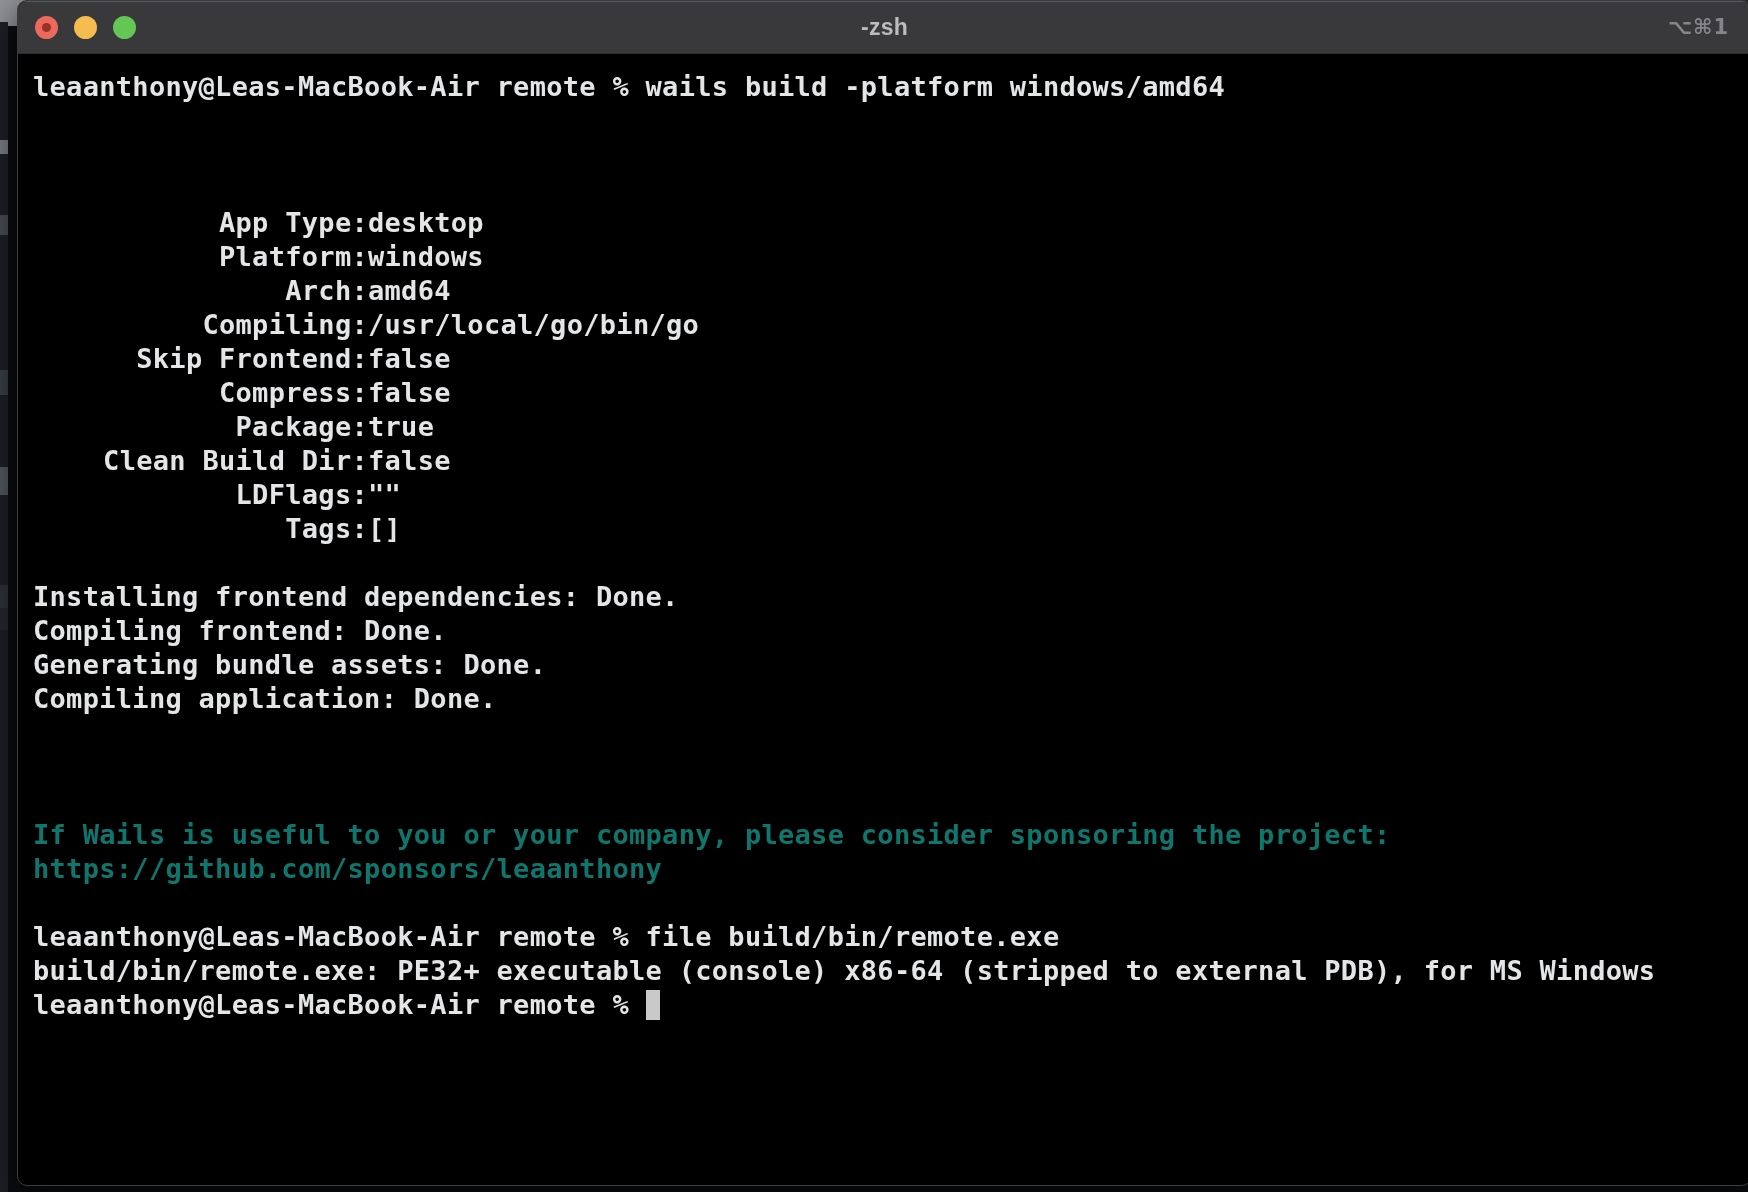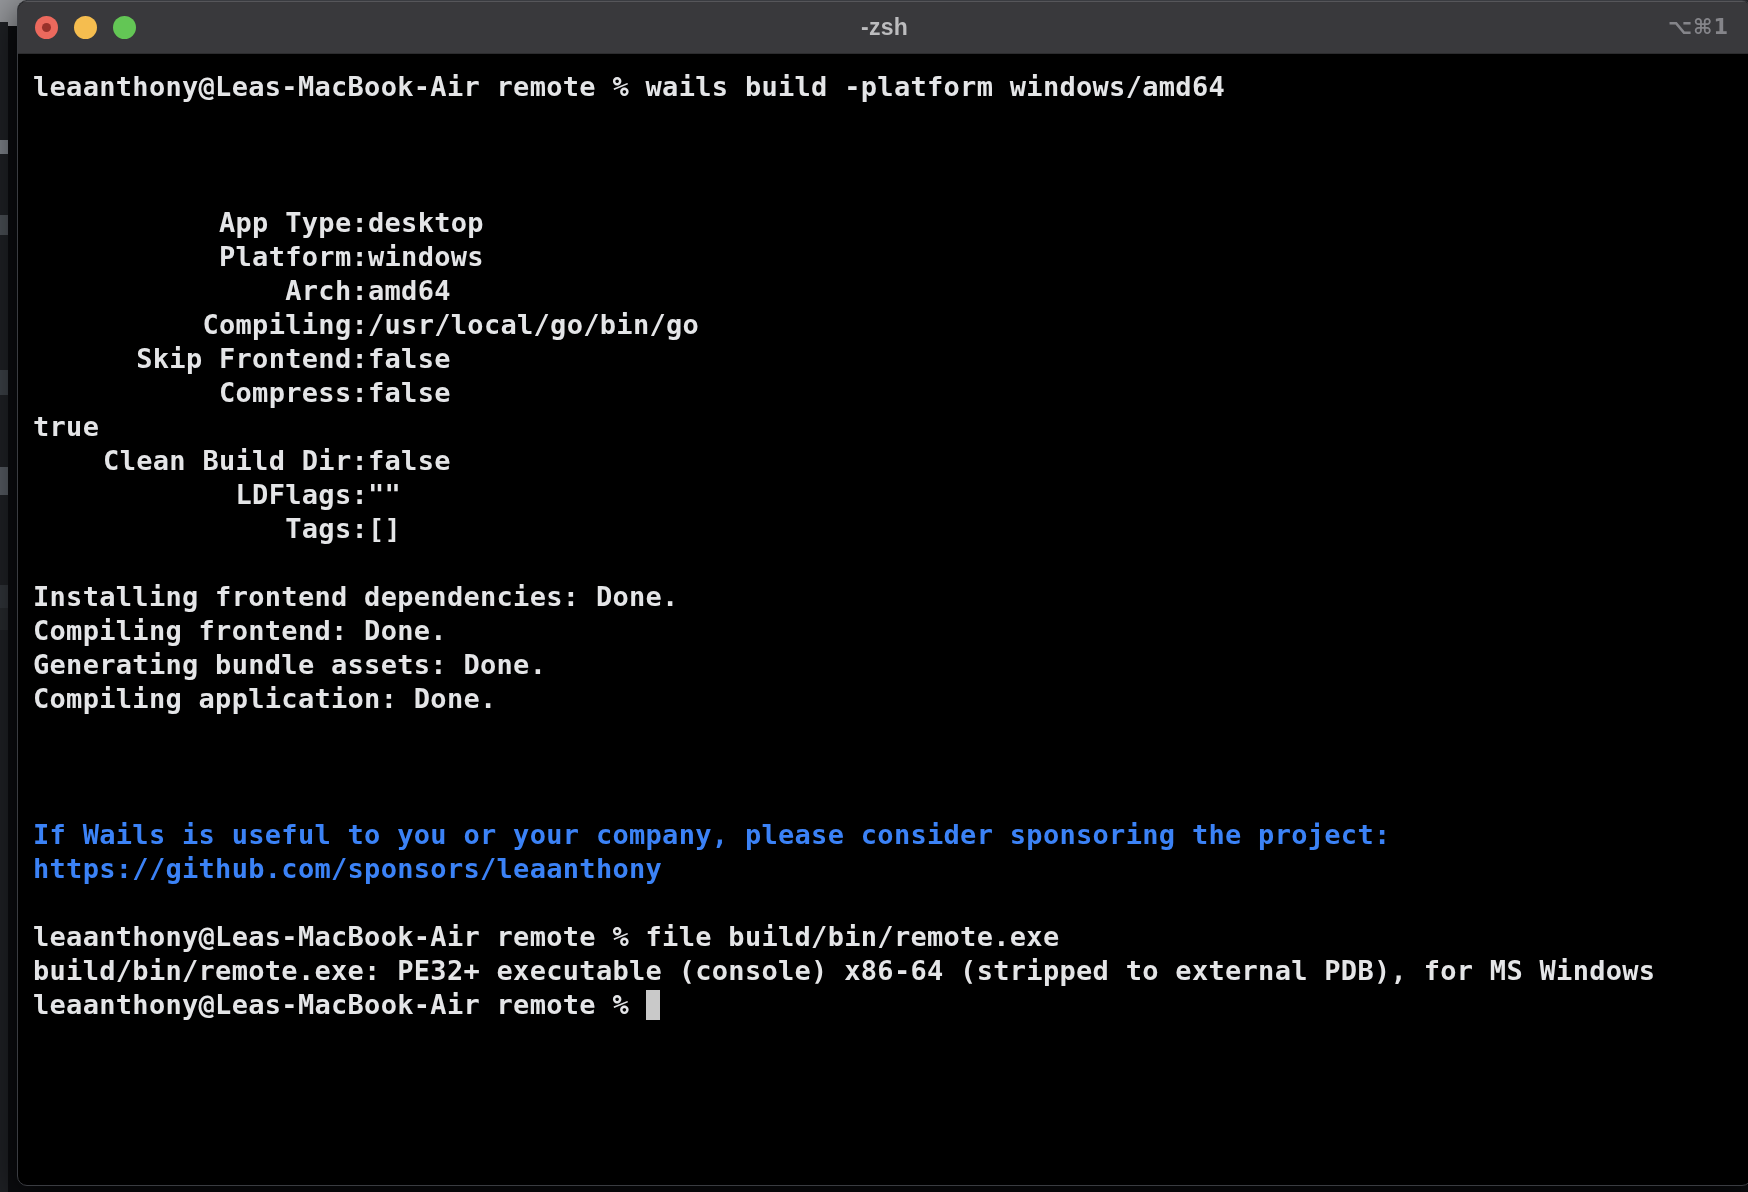--- a/index.html
+++ b/index.html
@@ -75,21 +75,21 @@
     line-height:34px;
     color:#e4e5e7;
     font-weight:bold;
   }
   .line{height:34px;white-space:pre;}
   .cfg{display:flex;text-align:right;}
   .cfg .lbl{width:335px;flex:0 0 335px;white-space:pre;}
   .cfg .val{white-space:pre;}
   .yellow{color:#e6e060;}
   .red{color:#c7453a;}
-  .sponsor{color:#3b82f6;}
+  .sponsor{color:#0f766e;}
   .cursor{
     display:inline-block;width:14px;height:30px;
     background:#c9c9c9;vertical-align:middle;margin-top:-4px;
   }
 </style>
 </head>
 <body>
 
 <div class="bg-sliver corner-tl"></div>
 <div class="bg-sliver left-strip">
@@ -127,21 +127,21 @@
     <div class="line"></div>
     <div class="line"></div>
     <div class="line"></div>
 
     <div class="line cfg"><span class="lbl">App Type:</span><span class="val">desktop</span></div>
     <div class="line cfg"><span class="lbl">Platform:</span><span class="val">windows</span></div>
     <div class="line cfg"><span class="lbl">Arch:</span><span class="val">amd64</span></div>
     <div class="line cfg"><span class="lbl">Compiling:</span><span class="val">/usr/local/go/bin/go</span></div>
     <div class="line cfg"><span class="lbl">Skip Frontend:</span><span class="val">false</span></div>
     <div class="line cfg"><span class="lbl">Compress:</span><span class="val">false</span></div>
-    <div class="line cfg"><span class="val">true</span></div>
+    <div class="line cfg"><span class="lbl">Package:</span><span class="val">true</span></div>
     <div class="line cfg"><span class="lbl">Clean Build Dir:</span><span class="val">false</span></div>
     <div class="line cfg"><span class="lbl">LDFlags:</span><span class="val">""</span></div>
     <div class="line cfg"><span class="lbl">Tags:</span><span class="val">[]</span></div>
 
     <div class="line"></div>
 
     <div class="line">Installing frontend dependencies: Done.</div>
     <div class="line">Compiling frontend: Done.</div>
     <div class="line">Generating bundle assets: Done.</div>
     <div class="line">Compiling application: Done.</div>

